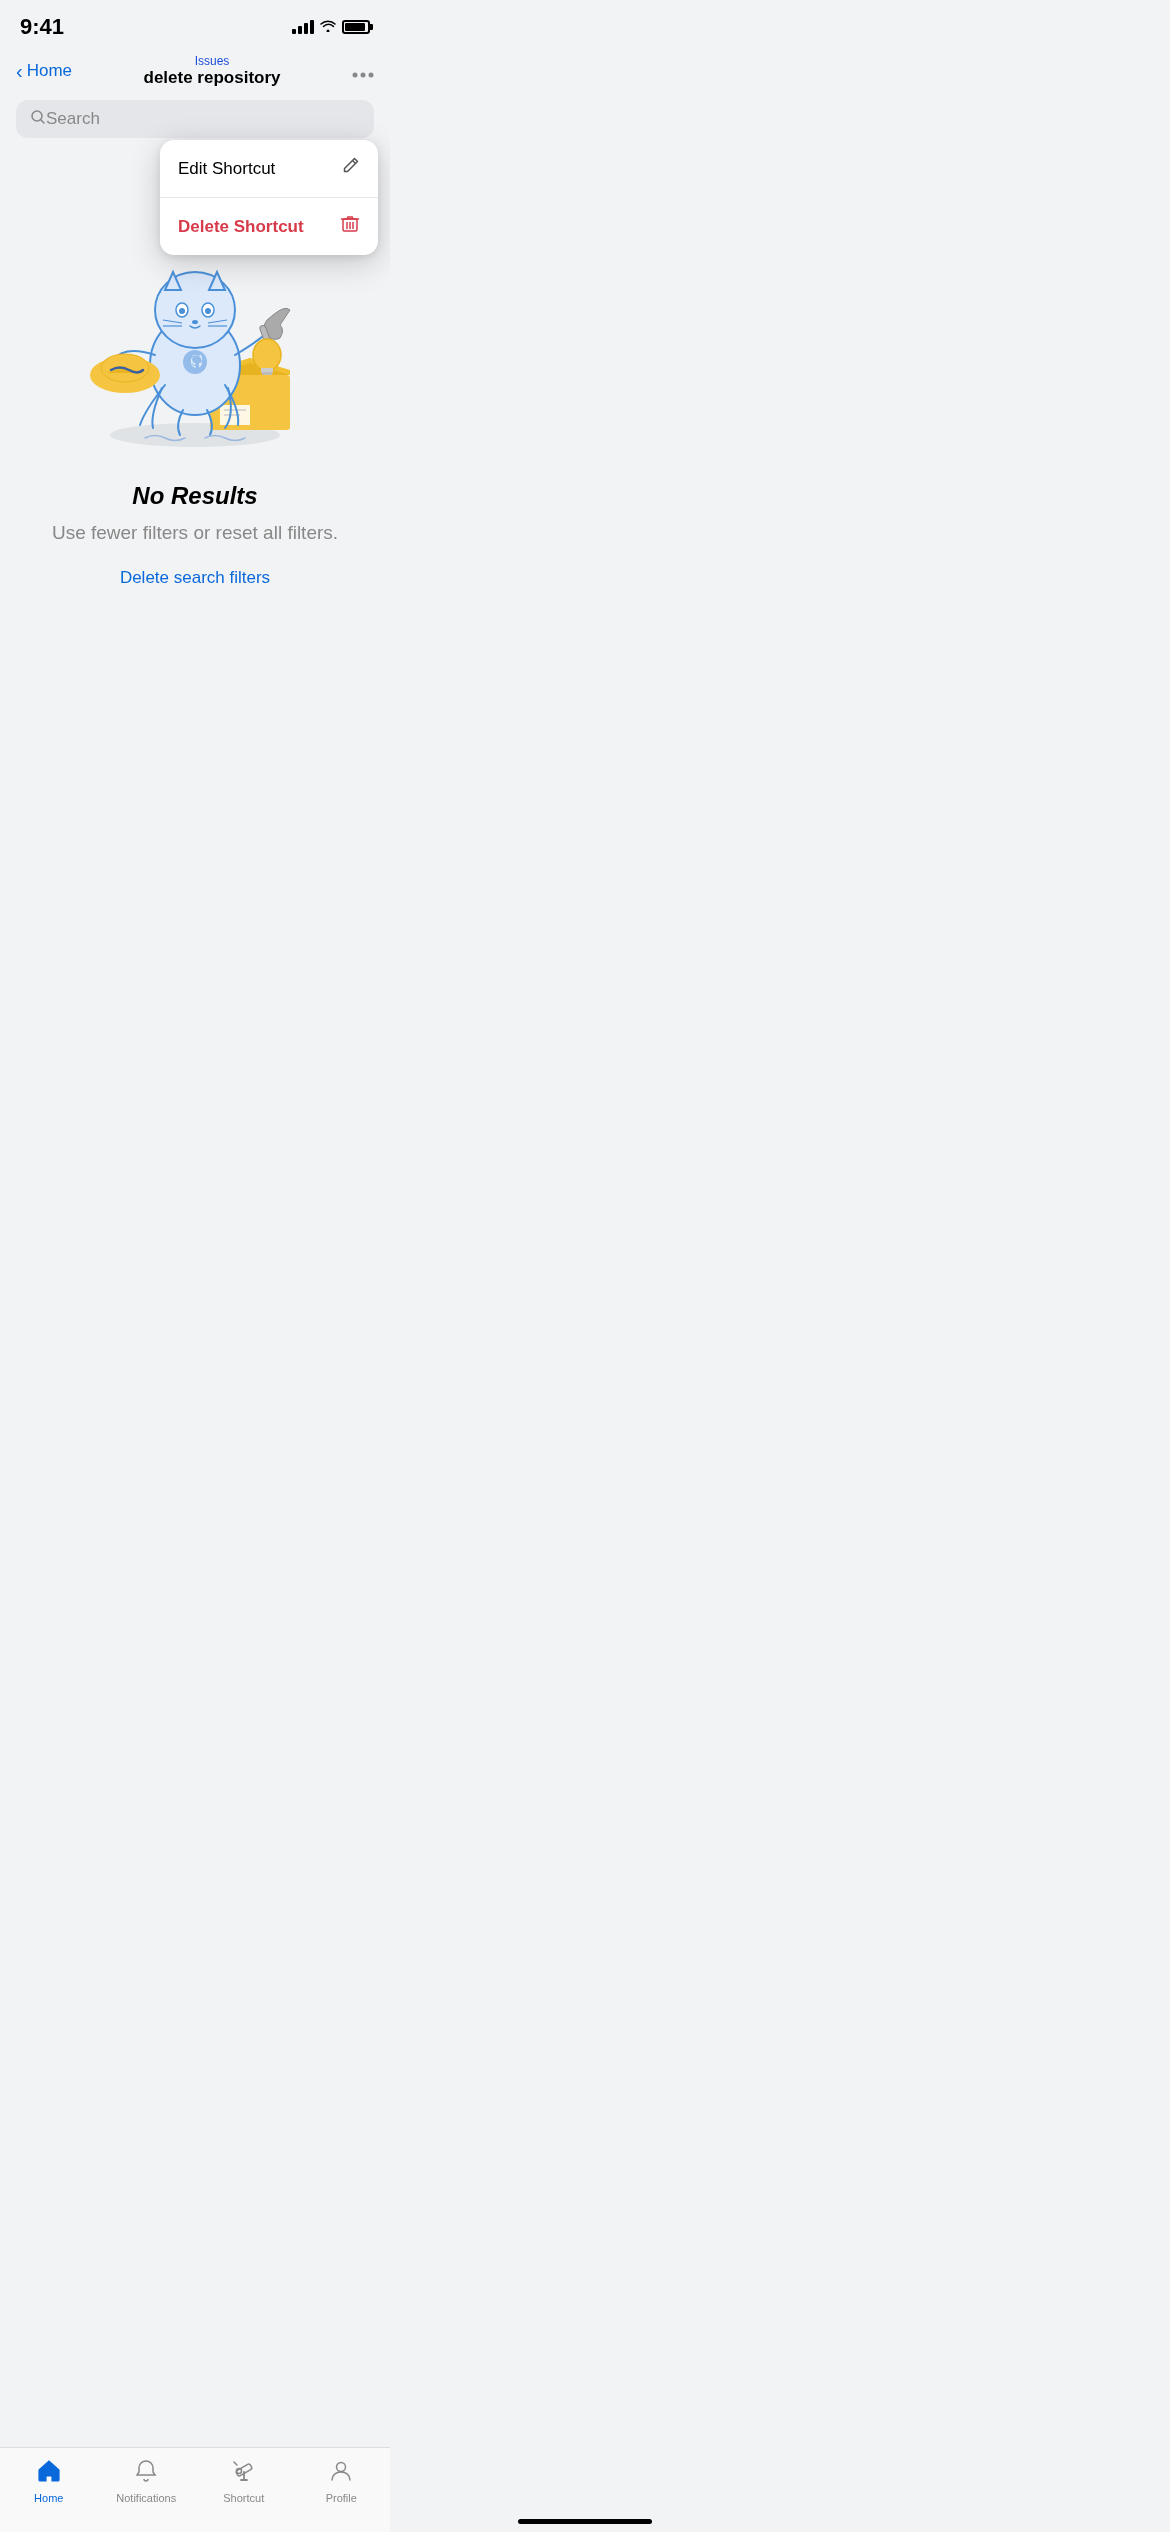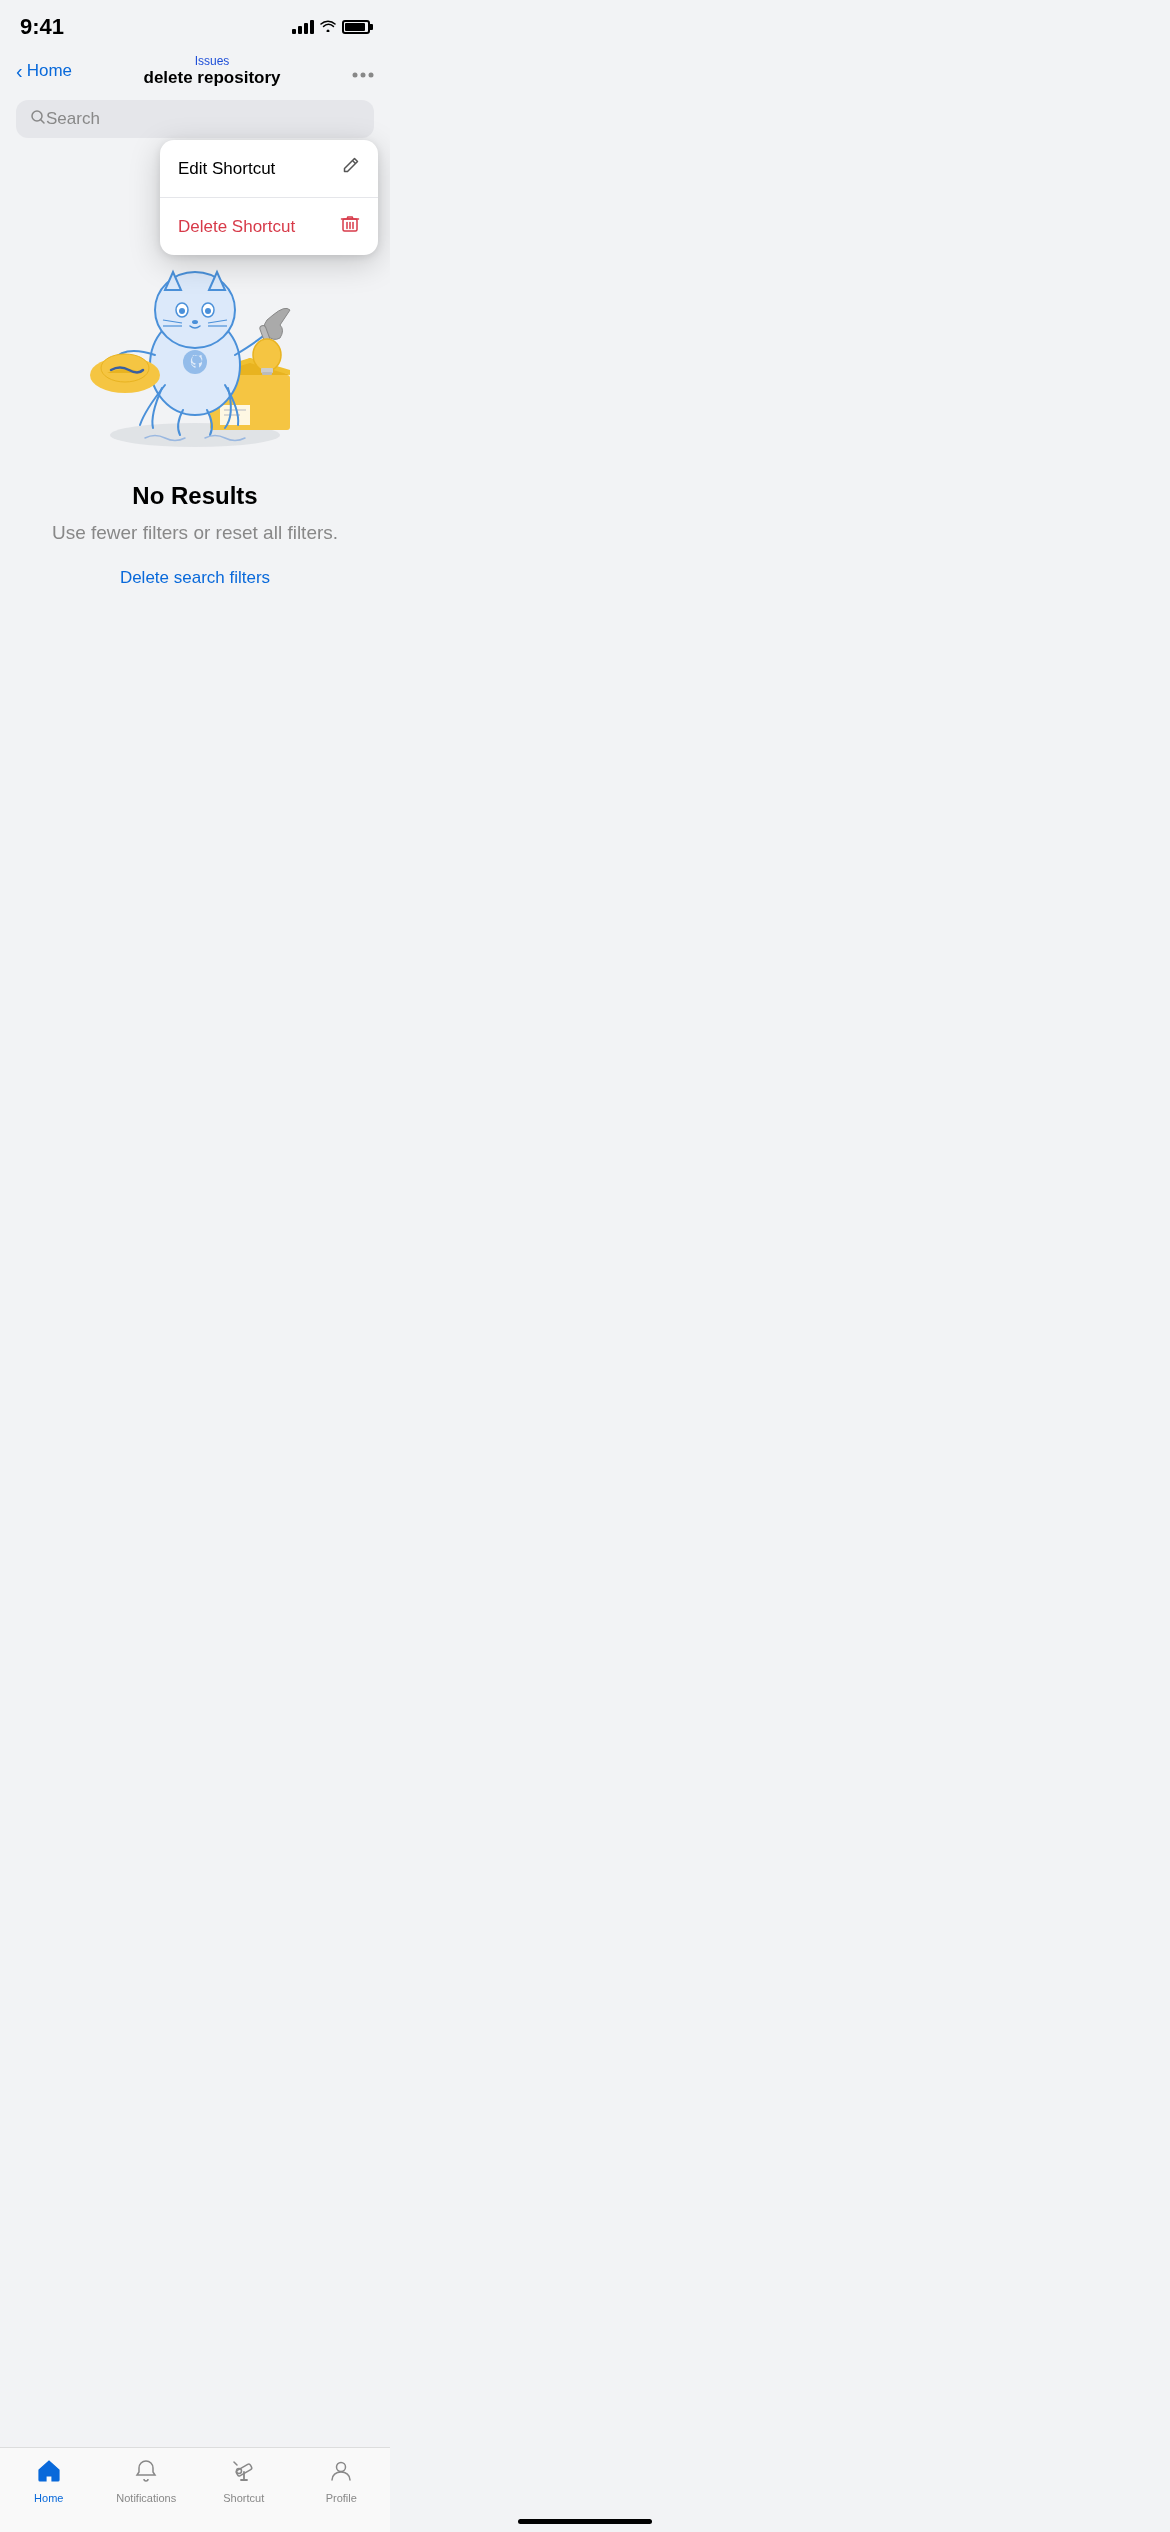--- a/index.html
+++ b/index.html
@@ -164,20 +164,21 @@
     }
     .dropdown-item:not(:last-child) {
       border-bottom: 1px solid #e5e6ea;
     }
     .dropdown-item-label {
       font-size: 17px;
       color: #000;
     }
     .dropdown-item-label.danger {
       color: #d73a49;
+      font-weight: bold;
     }
     .dropdown-item-icon {
       font-size: 18px;
       color: #555;
     }
     .dropdown-item-icon.danger {
       color: #d73a49;
     }
 
     
@@ -196,20 +197,21 @@
       margin-bottom: 32px;
       position: relative;
     }
 
     .no-results-title {
       font-size: 24px;
       font-weight: 700;
       color: #000;
       margin-bottom: 12px;
       text-align: center;
+      font-style: italic;
     }
     .no-results-subtitle {
       font-size: 19px;
       color: #888;
       text-align: center;
       margin-bottom: 24px;
     }
     .reset-link {
       font-size: 17px;
       color: #0969da;

